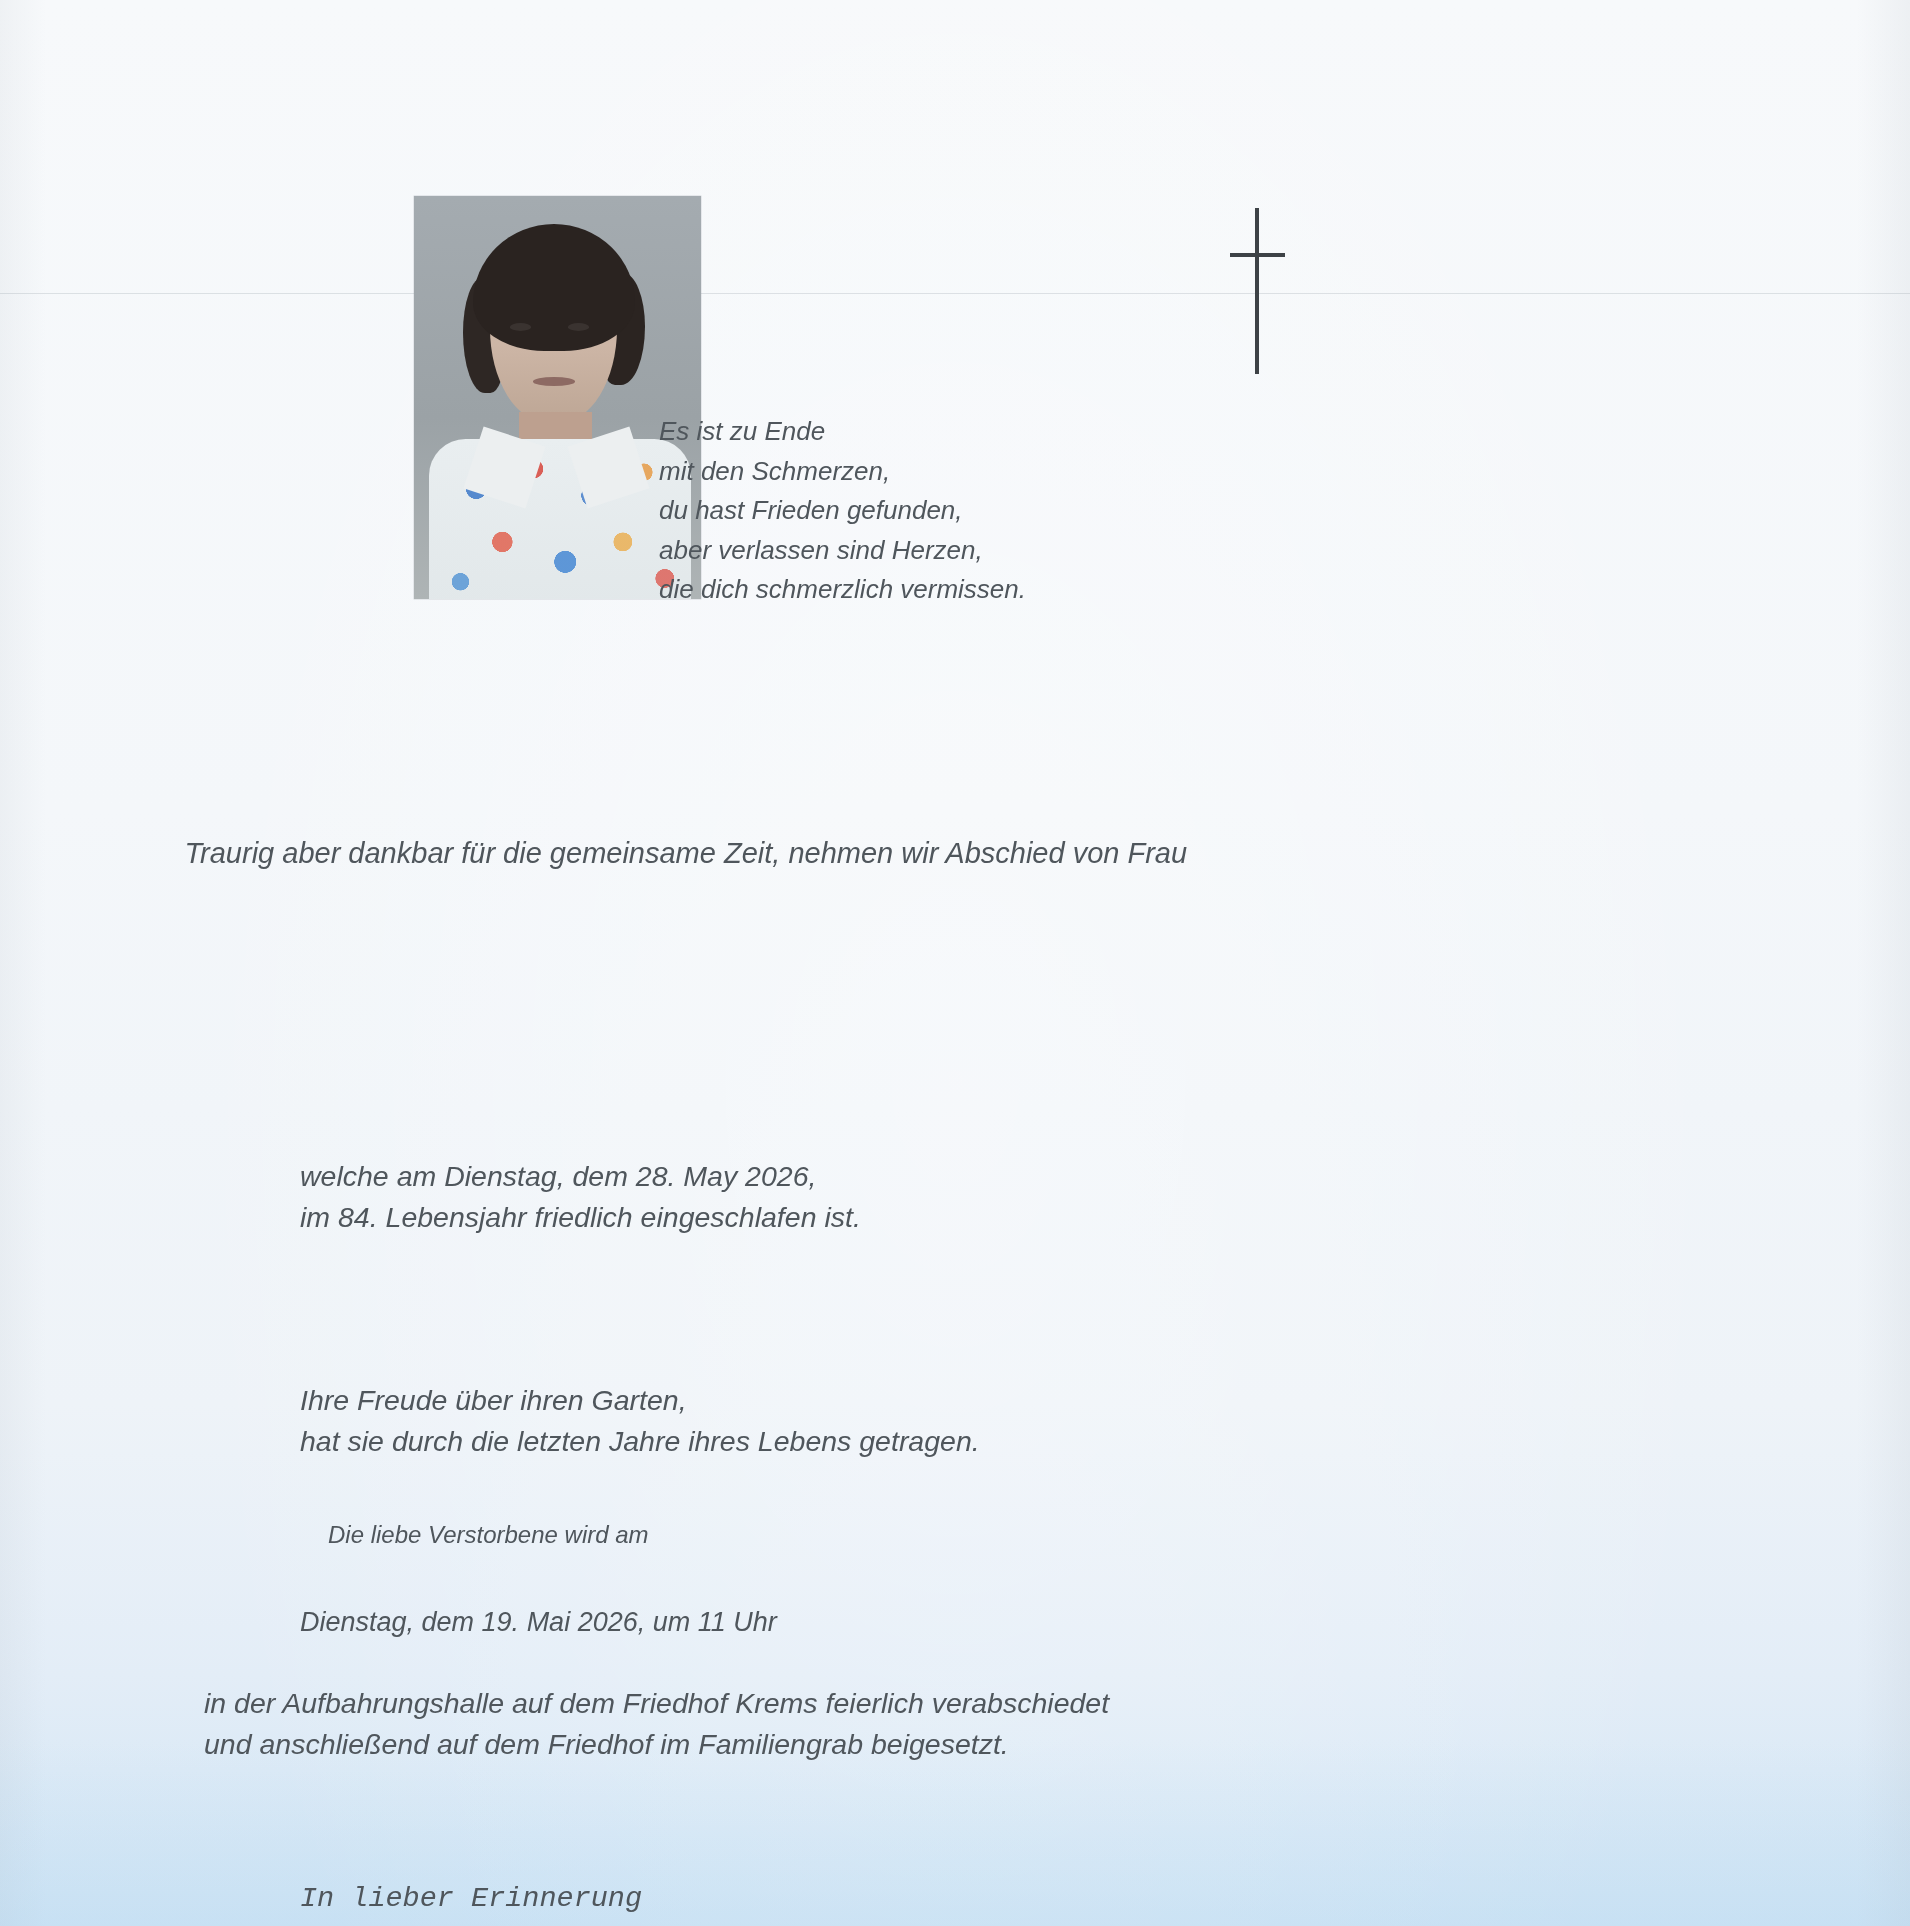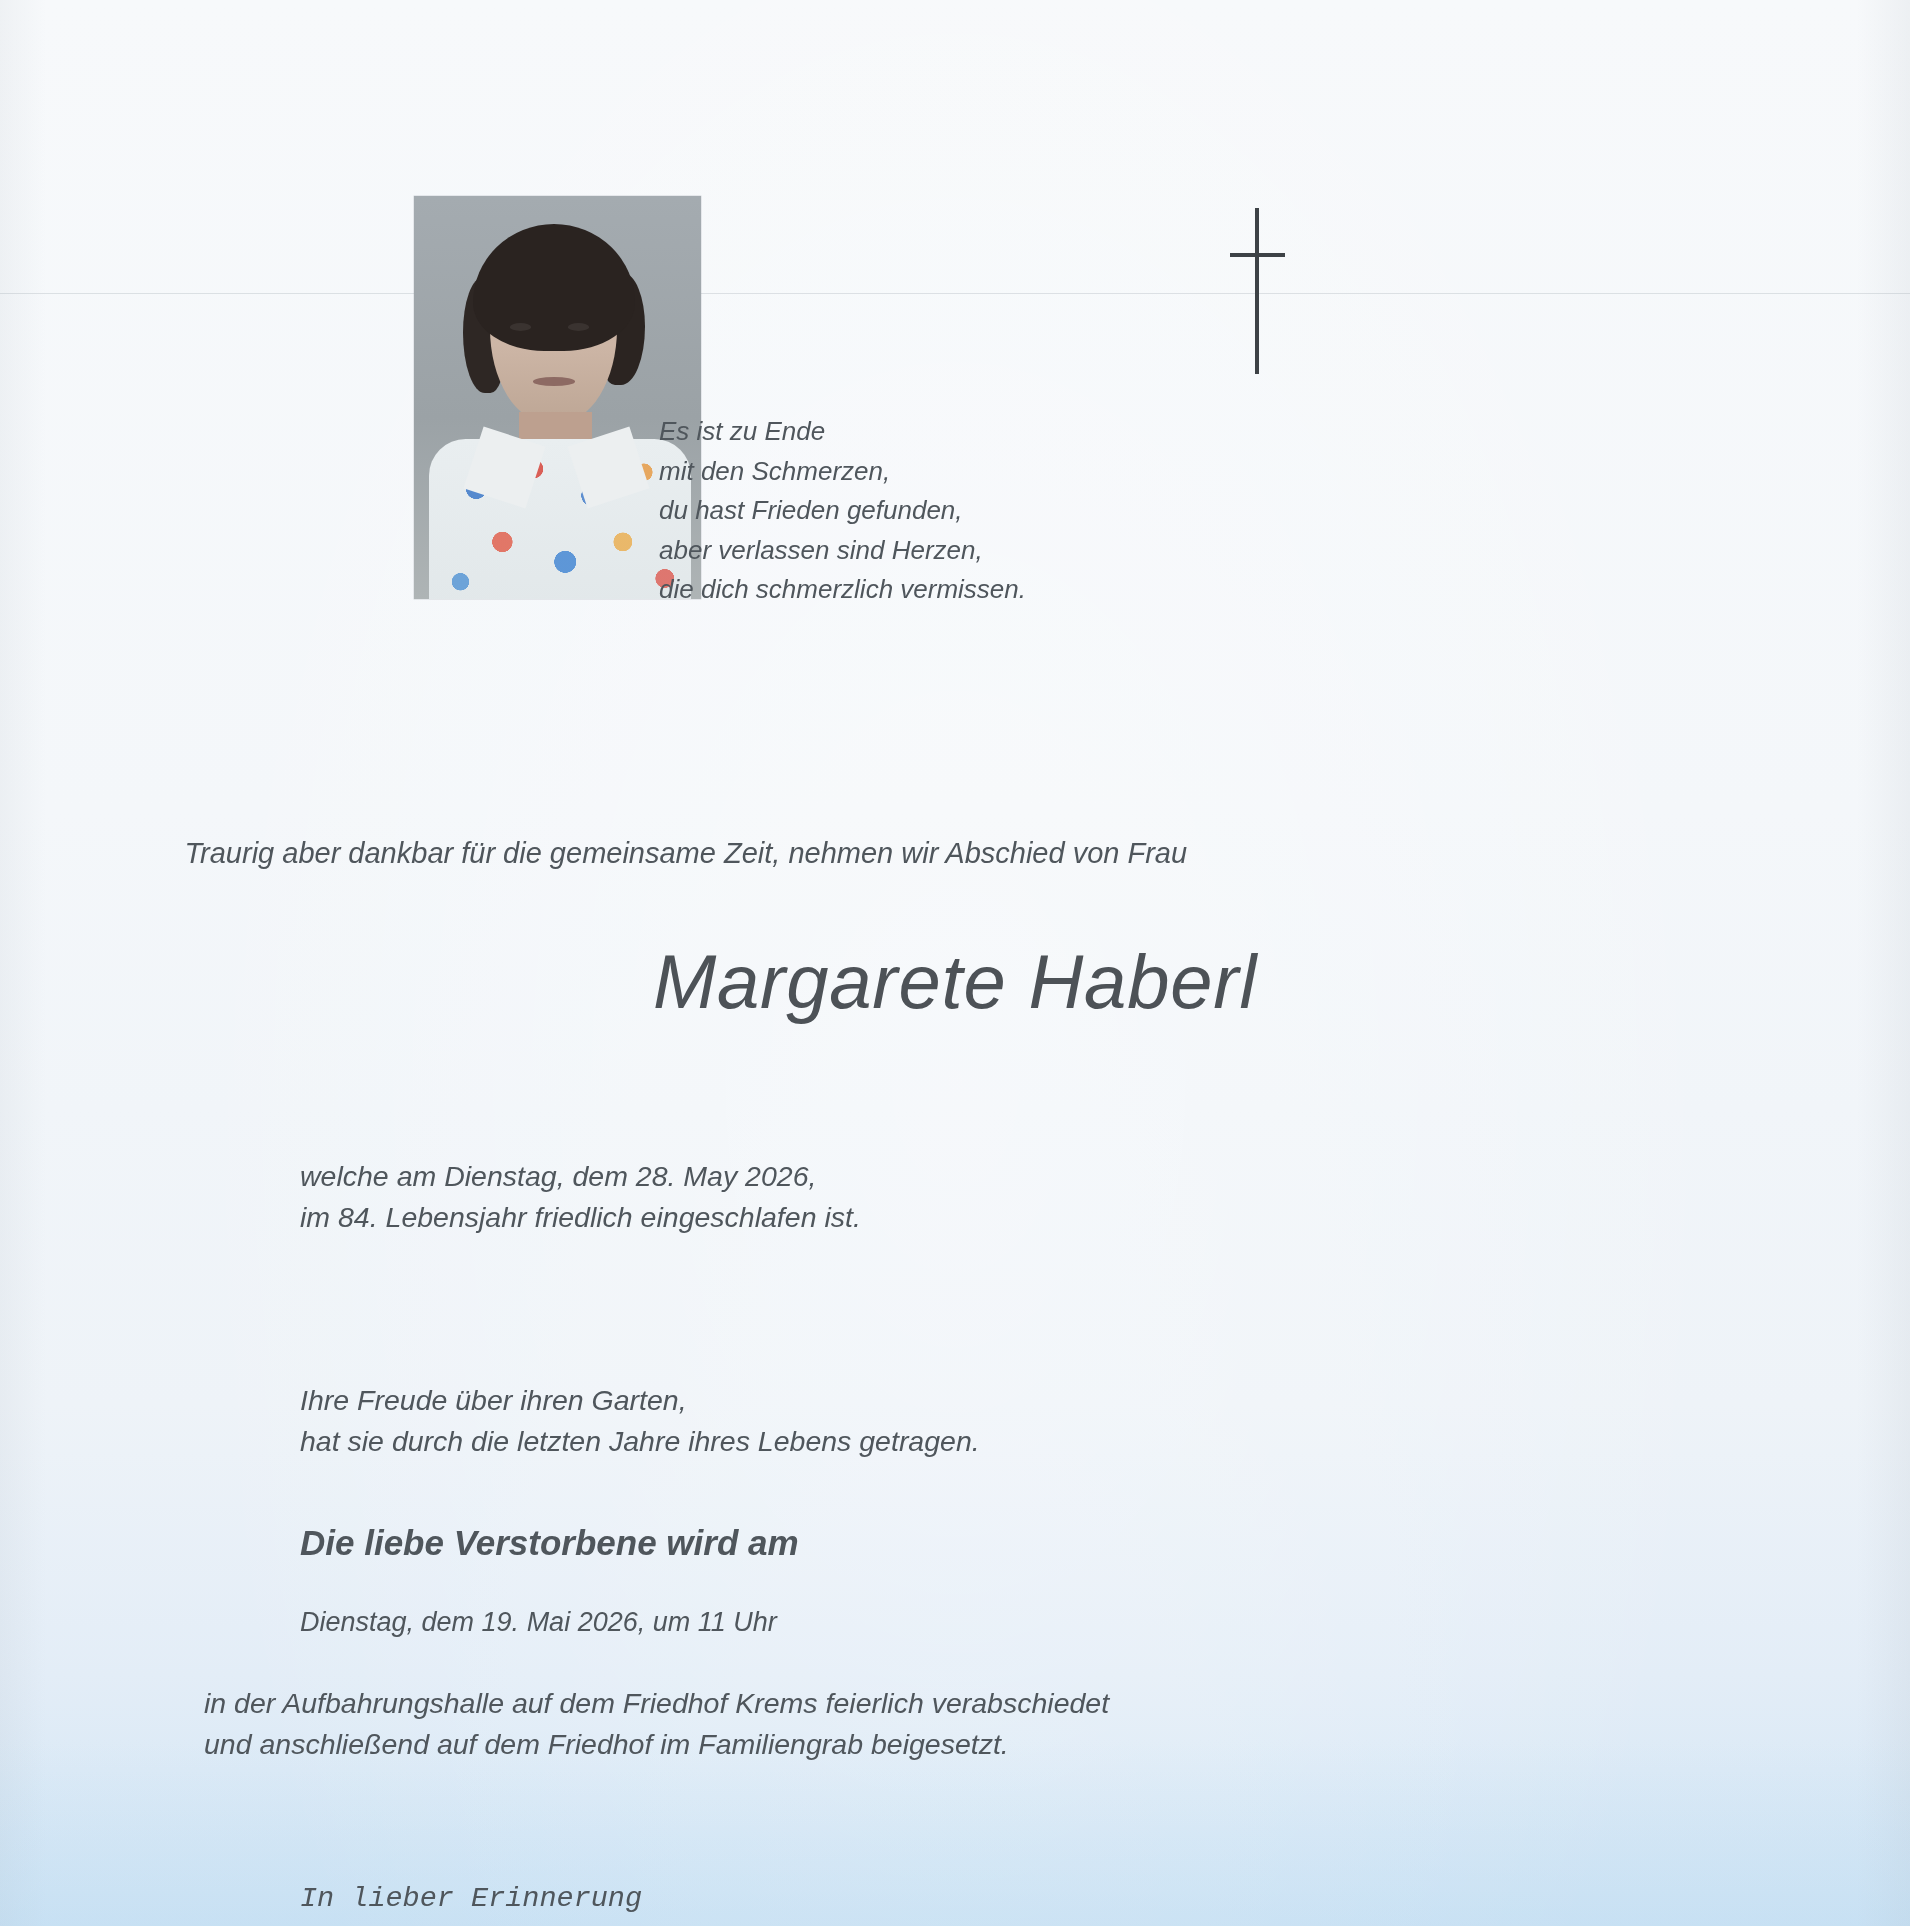--- a/index.html
+++ b/index.html
@@ -232,26 +232,25 @@
   }
   #memory {
     left: 955px;
     top: 1344px;
     width: 1310px;
     transform: translateX(-50%);
     font-size: 28.5px;
     margin-top: 36px;
   }
   #ceremony1 {
-    left: 955px;
+    left: 983px;
     top: 1518px;
     width: 1310px;
     transform: translateX(-50%);
-    font-size: 35px;
-    font-weight: bold;
+    font-size: 24px;
   }
   #ceremony2 {
     left: 955px;
     top: 1603px;
     width: 1310px;
     transform: translateX(-50%);
     font-size: 27px;
   }
   #ceremony3 {
     left: 955px;
@@ -326,21 +325,20 @@
       <div class="sky-blend"></div>
 
     </div>
 
     <div class="txt" id="poem">Es ist zu Ende
 mit den Schmerzen,
 du hast Frieden gefunden,
 aber verlassen sind Herzen,
 die dich schmerzlich vermissen.</div>
     <div class="txt" id="intro">Traurig aber dankbar für die gemeinsame Zeit, nehmen wir Abschied von Frau</div>
-    <div id="name">Margarete Haberl</div>
     <div class="txt" id="death">welche am Dienstag, dem 28. May 2026,
 im 84. Lebensjahr friedlich eingeschlafen ist.</div>
     <div class="txt" id="memory">Ihre Freude über ihren Garten,
 hat sie durch die letzten Jahre ihres Lebens getragen.</div>
     <div class="txt" id="ceremony1">Die liebe Verstorbene wird am</div>
     <div class="txt" id="ceremony2">Dienstag, dem 19. Mai 2026, um 11 Uhr</div>
     <div class="txt" id="ceremony3">in der Aufbahrungshalle auf dem Friedhof Krems feierlich verabschiedet
 und anschließend auf dem Friedhof im Familiengrab beigesetzt.</div>
     <div class="txt" id="remembrance">In lieber Erinnerung</div>
     <div class="txt" id="family">Irmgard und Rudolf samt Familie</div>

